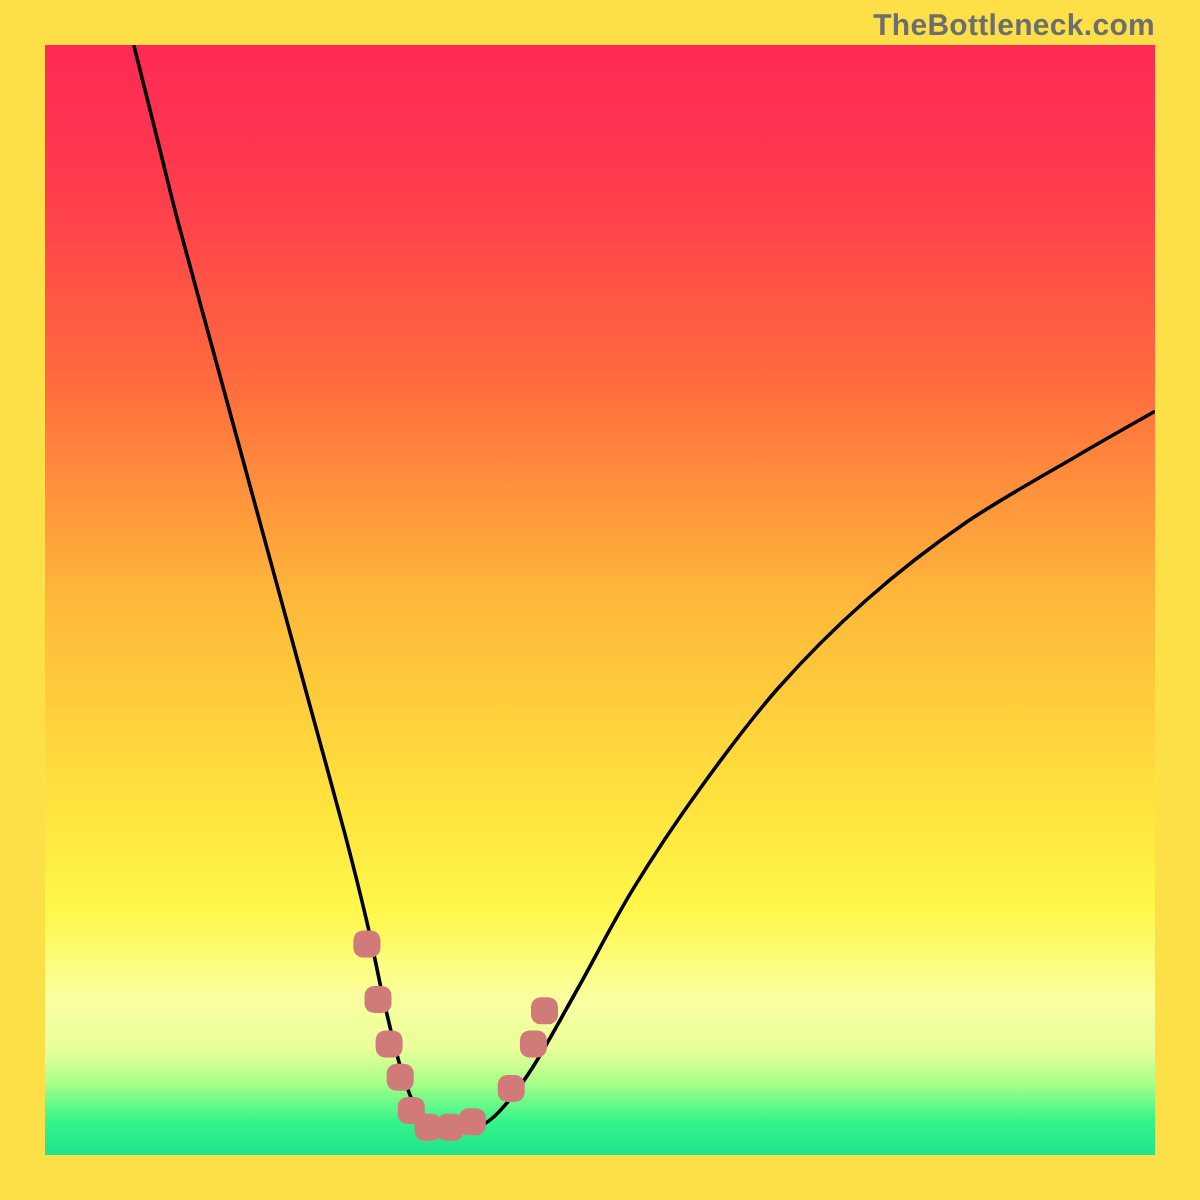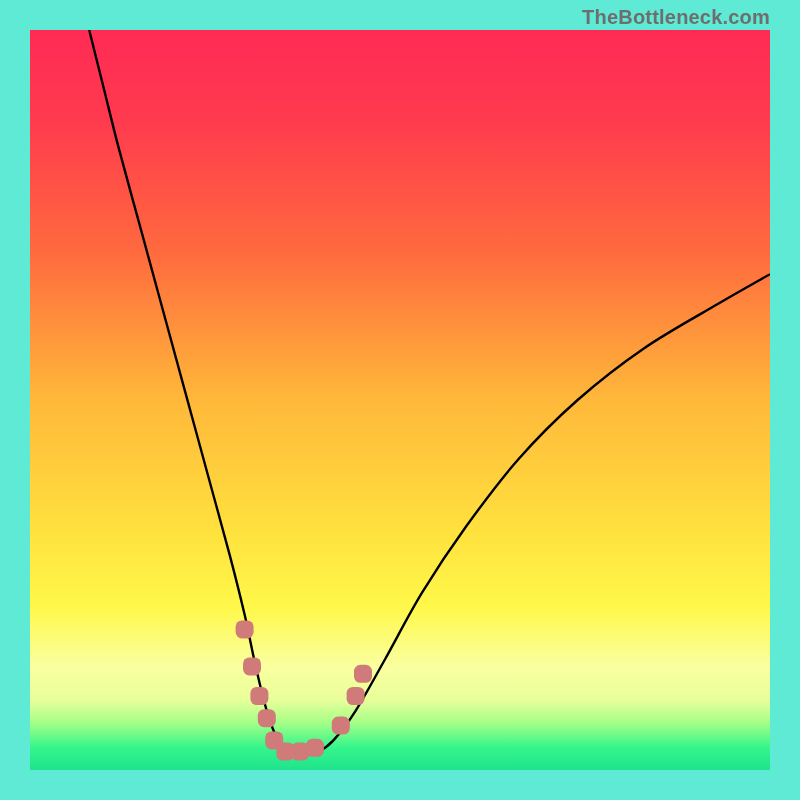--- a/index.html
+++ b/index.html
@@ -9,21 +9,21 @@
     height: 800px;
     background: #000;
     overflow: hidden;
   }
   .frame {
     position: absolute;
     left: 0;
     top: 0;
     width: 800px;
     height: 800px;
-    background: #5eead4;
+    background: #fde047;
     text-align: right;
   }
   .plot-area {
     position: absolute;
     left: 30px;
     top: 30px;
     width: 740px;
     height: 740px;
     overflow: hidden;
   }

